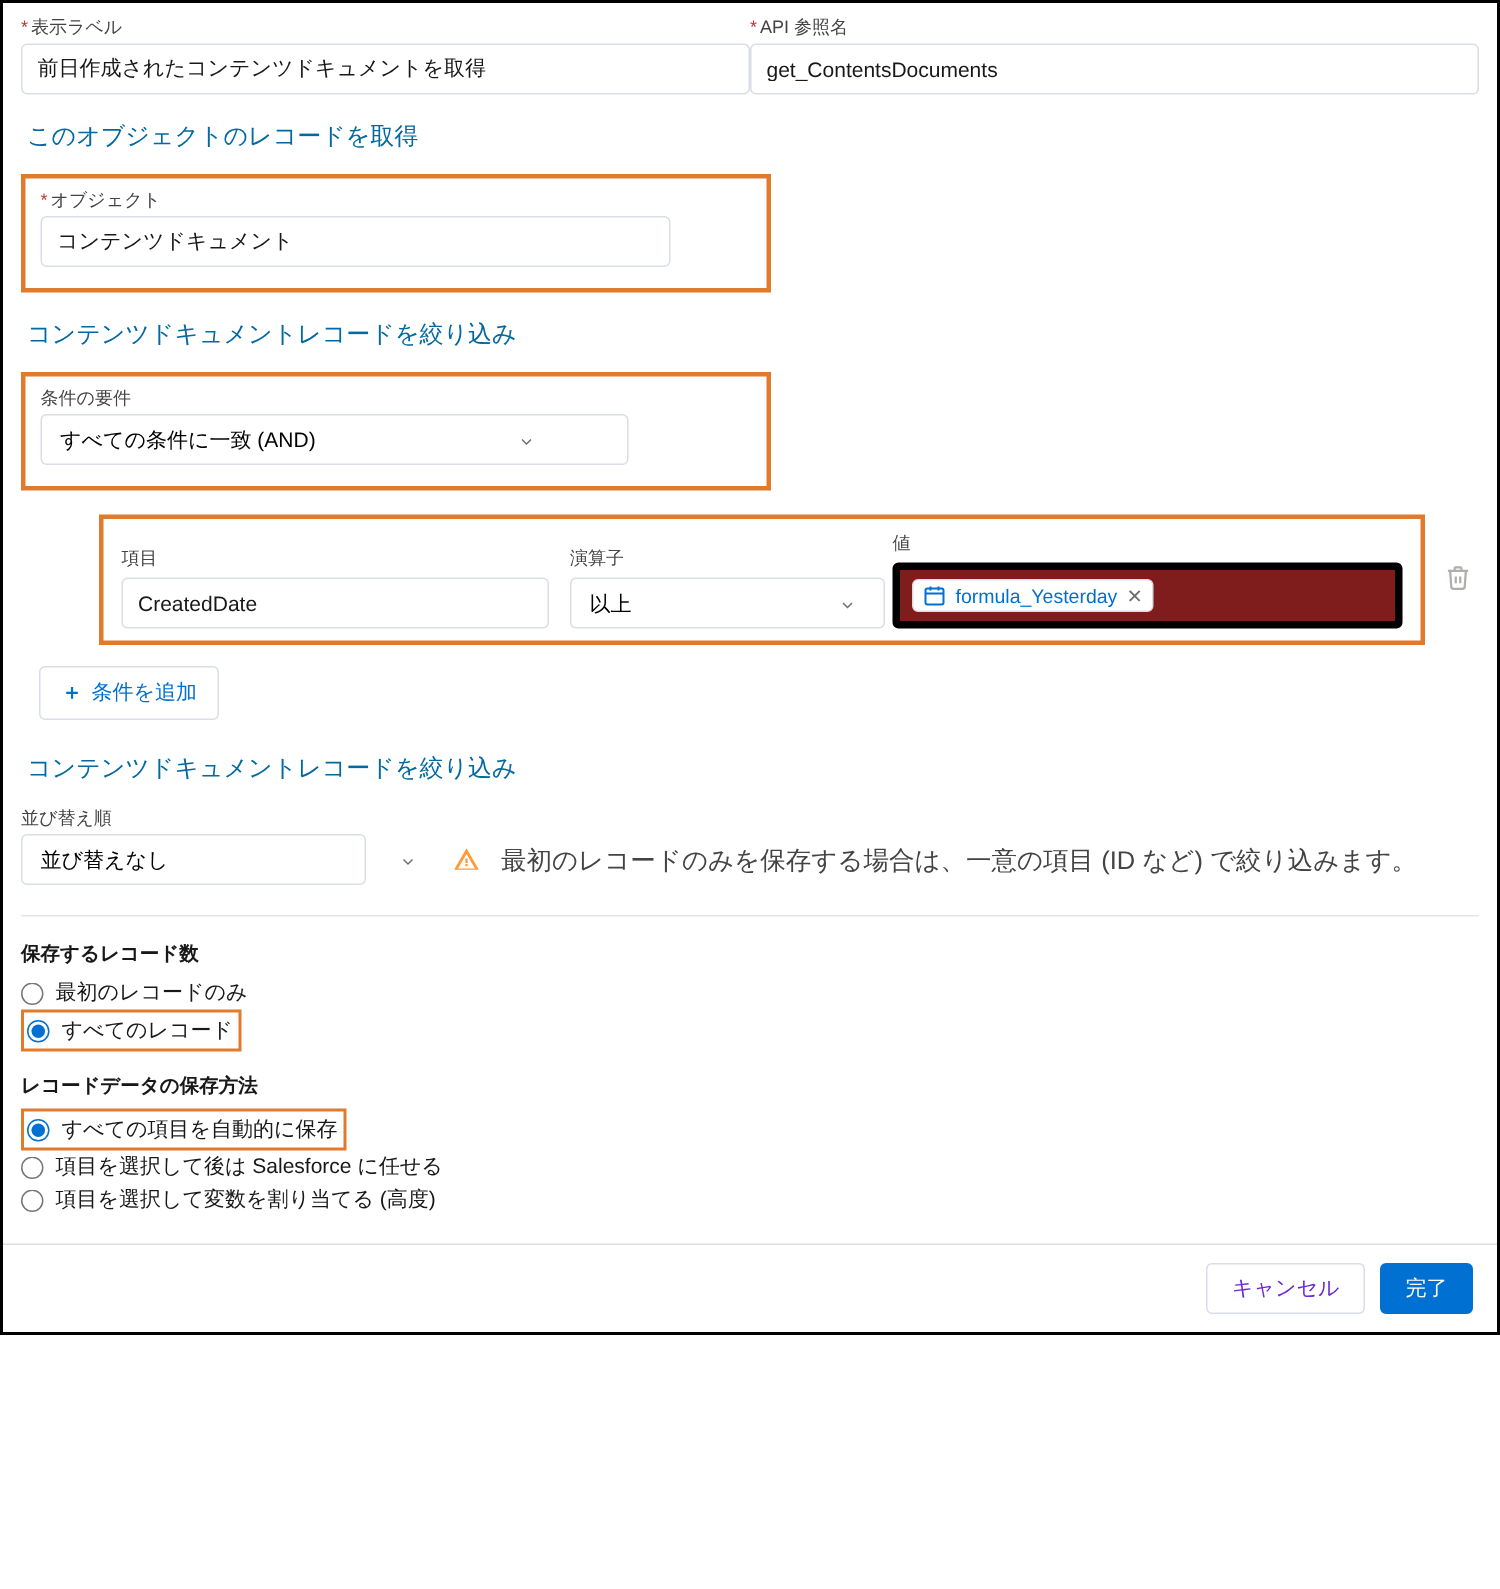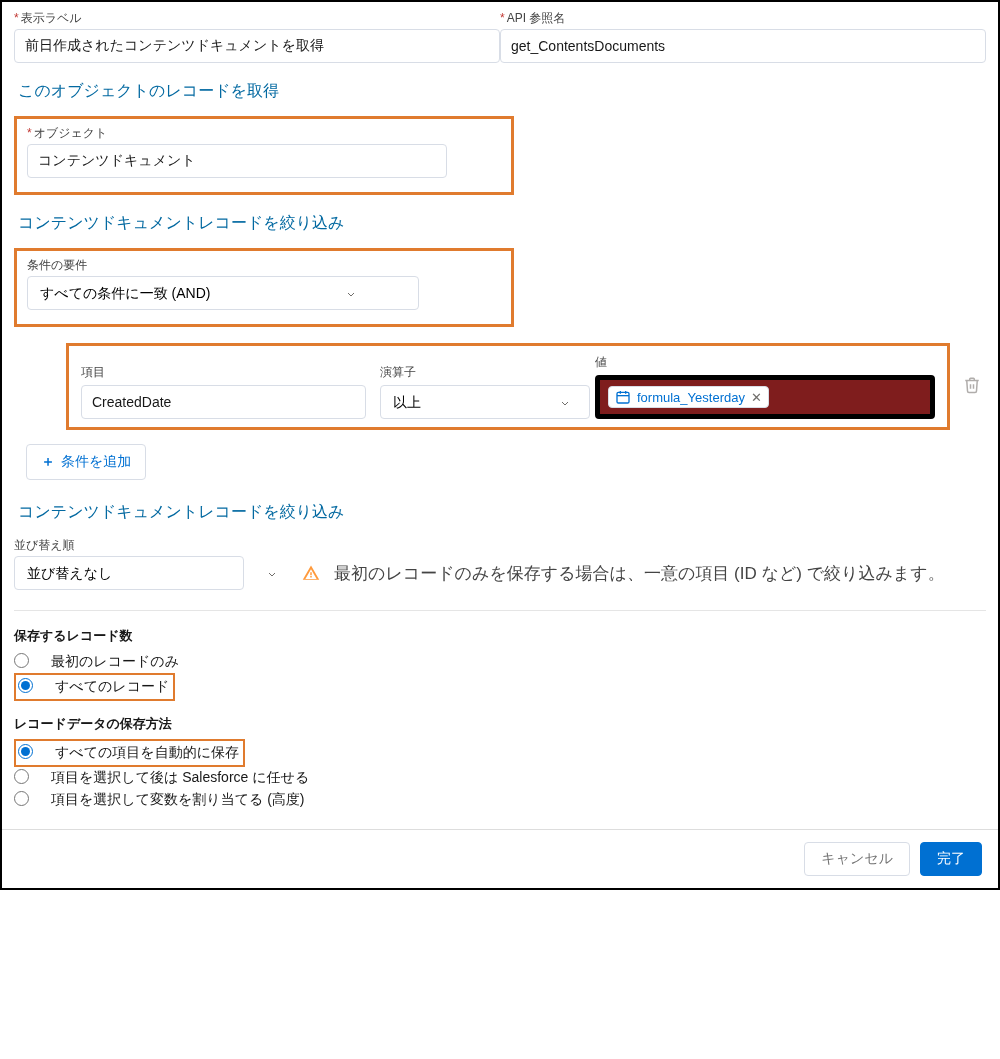--- a/index.html
+++ b/index.html
@@ -27,26 +27,26 @@
 .pill-remove { color: #706e6b; cursor: pointer; font-size: 13px; }
 .cal-icon { width: 16px; height: 16px; }
 .trash-btn { width: 28px; height: 28px; display: flex; align-items: center; justify-content: center; color: #b0adab; cursor: pointer; }
 .add-btn { border: 1px solid #d8dde6; border-radius: 4px; background: #fff; padding: 8px 14px; font-size: 14px; color: #0070d2; cursor: pointer; display: inline-flex; align-items: center; gap: 6px; margin: 14px 0 4px 12px; }
 .add-plus { color: #0070d2; font-weight: bold; }
 .sort-row { display: flex; align-items: center; gap: 14px; margin-bottom: 8px; }
 .warn-icon { color: #ff9a3c; }
 .help-text { font-size: 17px; color: #444; }
 .divider { border: none; border-top: 1px solid #e5e5e5; margin: 20px 0 16px 0; }
 .radio-group-title { font-size: 13px; font-weight: bold; margin-bottom: 6px; }
-.radio-item { display: flex; gap: 22px; padding: 2px 0; font-size: 14px; }
+.radio-item { display: flex; align-items: center; gap: 8px; padding: 2px 0; font-size: 14px; }
 .radio-item input[type=radio] { width: 15px; height: 15px; accent-color: #0070d2; }
 .radio-highlight { border: 2px solid #e07b2e; display: inline-flex; padding: 1px 4px 1px 2px; }
 .footer { border-top: 1px solid #ddd; padding: 12px 16px; display: flex; justify-content: flex-end; gap: 10px; margin-top: 18px; }
 .btn { border-radius: 4px; padding: 7px 16px; font-size: 14px; cursor: pointer; }
-.btn-neutral { background: #fff; border: 1px solid #d8dde6; color: #737373; }
+.btn-neutral { background: #fff; border: 1px solid #d8dde6; color: #6d28d9; }
 .btn-brand { background: #0070d2; border: 1px solid #0070d2; color: #fff; }
 .obj-input-wrap { width: 420px; }
 svg { display: inline-block; vertical-align: middle; }
 </style>
 </head>
 <body>
 
 <div class="container">
   <div class="content">
 

